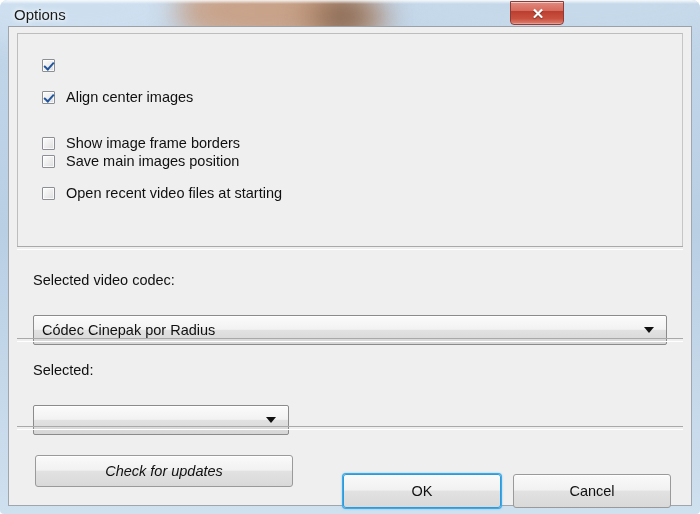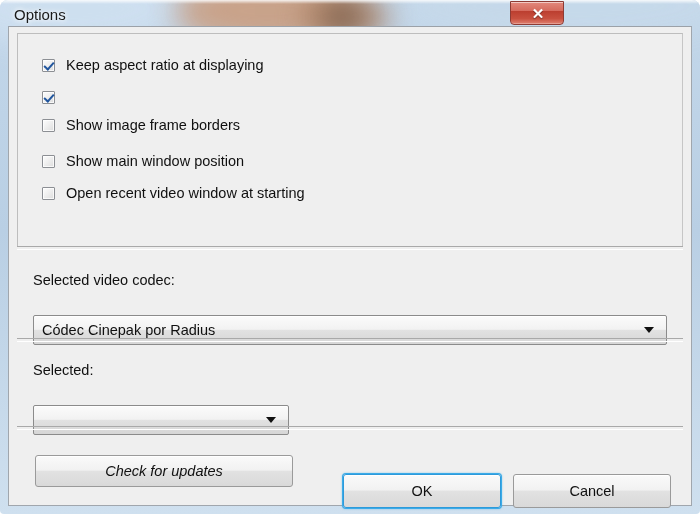--- a/index.html
+++ b/index.html
@@ -278,40 +278,40 @@
       <div id="close-icon-glyph">✕</div>
     </div>
   </div>
 
   <div id="client">
 
     <div id="options-panel">
 
       <div class="check-row" style="top:20px">
         <span class="checkbox checked"></span>
-        <span class="check-label">Keep aspect ratio at displaying</span>
       </div>
 
       <div class="check-row" style="top:52px">
         <span class="checkbox checked"></span>
-      </div>
-
-      <div class="check-row" style="top:80px">
+        <span class="check-label">Align center images</span>
+      </div>
+
+      <div class="check-row" style="top:98px">
         <span class="checkbox"></span>
         <span class="check-label">Show image frame borders</span>
       </div>
 
       <div class="check-row" style="top:116px">
         <span class="checkbox"></span>
-        <span class="check-label">Show main window position</span>
+        <span class="check-label">Save main images position</span>
       </div>
 
       <div class="check-row" style="top:148px">
         <span class="checkbox"></span>
-        <span class="check-label">Open recent video window at starting</span>
+        <span class="check-label">Open recent video files at starting</span>
       </div>
     </div>
 
     <div class="separator" style="top:219px"></div>
 
     <div class="field-label" style="left:24px; top:245px">Selected video codec:</div>
     <div class="combo" id="codec-combo">
       <span class="combo-value">Códec Cinepak por Radius</span>
       <span class="combo-arrow"></span>
     </div>

